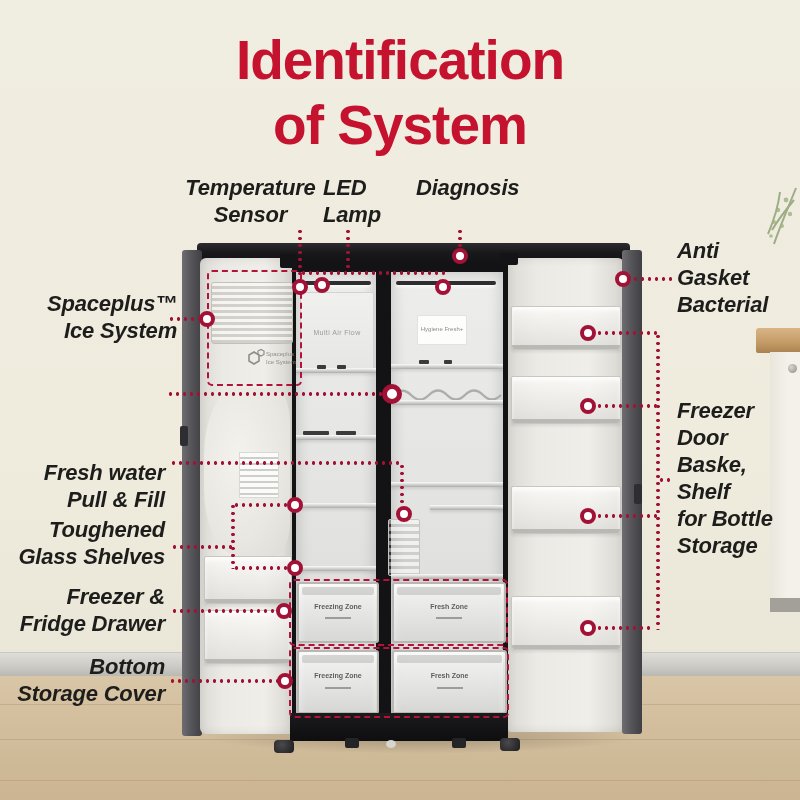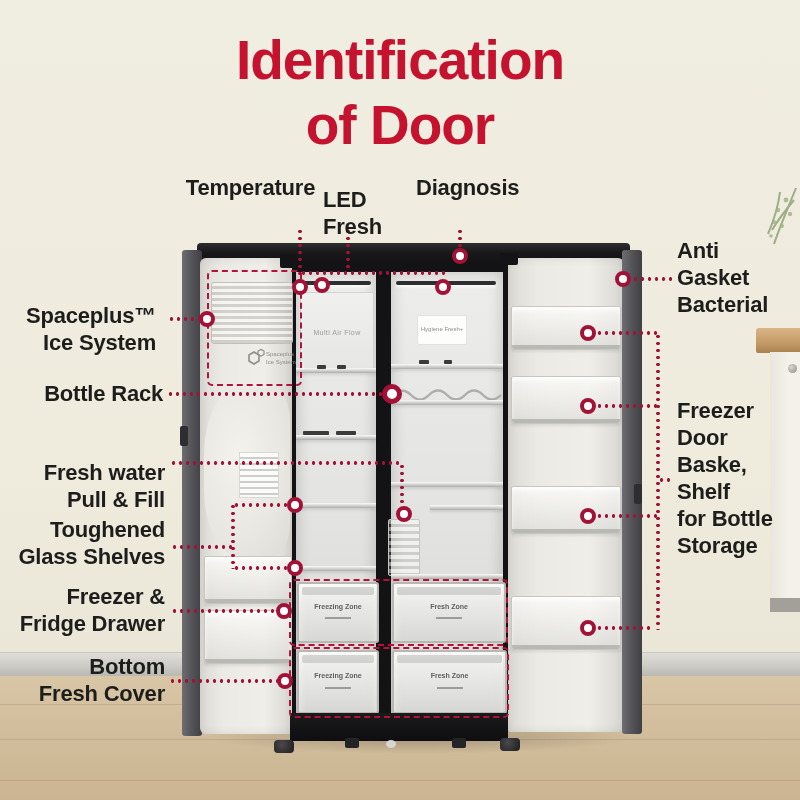--- a/index.html
+++ b/index.html
@@ -49,21 +49,21 @@
   .fridge-shadow{left:205px;top:720px;width:430px;height:34px;background:radial-gradient(ellipse at center,rgba(0,0,0,.22) 0%,rgba(0,0,0,0) 70%);}
   
   .dh{height:4px;background-image:radial-gradient(circle,#A11236 1.7px,rgba(0,0,0,0) 1.9px);background-size:7px 4px;background-repeat:repeat-x;background-position:left center;}
   .dv{width:4px;background-image:radial-gradient(circle,#A11236 1.7px,rgba(0,0,0,0) 1.9px);background-size:4px 7px;background-repeat:repeat-y;background-position:center top;}
   .ring{width:8px;height:8px;border:4px solid #A11236;background:#fff;border-radius:50%;}
   .ring.big{width:10px;height:10px;border-width:5px;}
   .dash{border:2px dashed #B3123B;border-radius:5px;background:transparent;}
   
   .lbl{font-weight:bold;font-size:22px;line-height:27px;letter-spacing:-.2px;color:#1D1D1B;}
   .ta-r{text-align:right;} .ta-c{text-align:center;} .ta-l{text-align:left;}
-  .z5{z-index:5;} .z10{z-index:10;} .z20{z-index:20;} .z30{z-index:30;} .z50{z-index:50;} .z60{z-index:60;}
+  .z5{z-index:5;} .z10{z-index:10;} .z20{z-index:20;} .z30{z-index:30;} .z50{z-index:50;} .z60{z-index:60;font-style:italic;}
 </style>
 </head>
 <body>
 
 <div class="scene">
 
   <div class="abs wall"></div>
   <div class="abs baseboard"></div>
   <div class="abs floor">
     <div class="plank" style="margin-top:28px;"></div>
@@ -85,21 +85,21 @@
         <circle cx="50" cy="24" r="2.2"></circle>
         <circle cx="62" cy="28" r="2.2"></circle>
       <circle cx="46" cy="36" r="2.0"></circle>
         <circle cx="54" cy="40" r="2.0"></circle>
         <circle cx="43" cy="50" r="1.8"></circle>
     </g>
   </svg>
 
   <div class="abs title z5">
     <div>Identification</div>
-    <div>of Door</div>
+    <div>of System</div>
   </div>
 
   <div class="abs fridge-shadow z10"></div>
 
   <div class="abs topbar z20"></div>
   <div class="abs body-black z20"></div>
 
   <div class="abs interior z20" style="left:296px;top:272px;width:80px;height:441px;"></div>
   <div class="abs led z30" style="left:301px;top:281px;width:70px;"></div>
   <div class="abs backpanel z30" style="left:300px;top:292px;width:72px;height:76px;">
@@ -235,55 +235,53 @@
   <div class="abs ring z50" style="left:287px;top:560px;"></div>
   <div class="abs ring z50" style="left:276px;top:603px;"></div>
   <div class="abs ring z50" style="left:277px;top:673px;"></div>
   <div class="abs ring z50" style="left:580px;top:325px;"></div>
   <div class="abs ring z50" style="left:580px;top:398px;"></div>
   <div class="abs ring z50" style="left:580px;top:508px;"></div>
   <div class="abs ring z50" style="left:580px;top:620px;"></div>
 
   <div class="abs lbl ta-c z60" style="left:168px;top:174px;width:165px;">
     <div>Temperature</div>
-  </div>
-  <div class="abs lbl ta-l z60" style="left:323px;top:186px;width:90px;">
+    <div>Sensor</div>
+  </div>
+  <div class="abs lbl ta-l z60" style="left:323px;top:174px;width:90px;">
     <div>LED</div>
-    <div>Fresh</div>
+    <div>Lamp</div>
   </div>
   <div class="abs lbl ta-l z60" style="left:416px;top:174px;width:130px;">
     <div>Diagnosis</div>
   </div>
   <div class="abs lbl ta-l z60" style="left:677px;top:237px;width:120px;">
     <div>Anti</div>
     <div>Gasket</div>
     <div>Bacterial</div>
   </div>
-  <div class="abs lbl ta-r z60" style="left:11px;top:290px;width:145px;margin-top:12px;">
+  <div class="abs lbl ta-r z60" style="left:32px;top:290px;width:145px;">
     <div>Spaceplus™</div>
     <div>Ice System</div>
-  </div>
-  <div class="abs lbl ta-r z60" style="left:18px;top:380px;width:145px;">
-    <div>Bottle Rack</div>
   </div>
   <div class="abs lbl ta-r z60" style="left:18px;top:459px;width:147px;">
     <div>Fresh water</div>
     <div>Pull &amp; Fill</div>
   </div>
   <div class="abs lbl ta-r z60" style="left:5px;top:516px;width:160px;">
     <div>Toughened</div>
     <div>Glass Shelves</div>
   </div>
   <div class="abs lbl ta-r z60" style="left:5px;top:583px;width:160px;">
     <div>Freezer &amp;</div>
     <div>Fridge Drawer</div>
   </div>
   <div class="abs lbl ta-r z60" style="left:5px;top:653px;width:160px;">
     <div>Bottom</div>
-    <div>Fresh Cover</div>
+    <div>Storage Cover</div>
   </div>
   <div class="abs lbl ta-l z60" style="left:677px;top:397px;width:125px;">
     <div>Freezer</div>
     <div>Door</div>
     <div>Baske,</div>
     <div>Shelf</div>
     <div>for Bottle</div>
     <div>Storage</div>
   </div>
 

